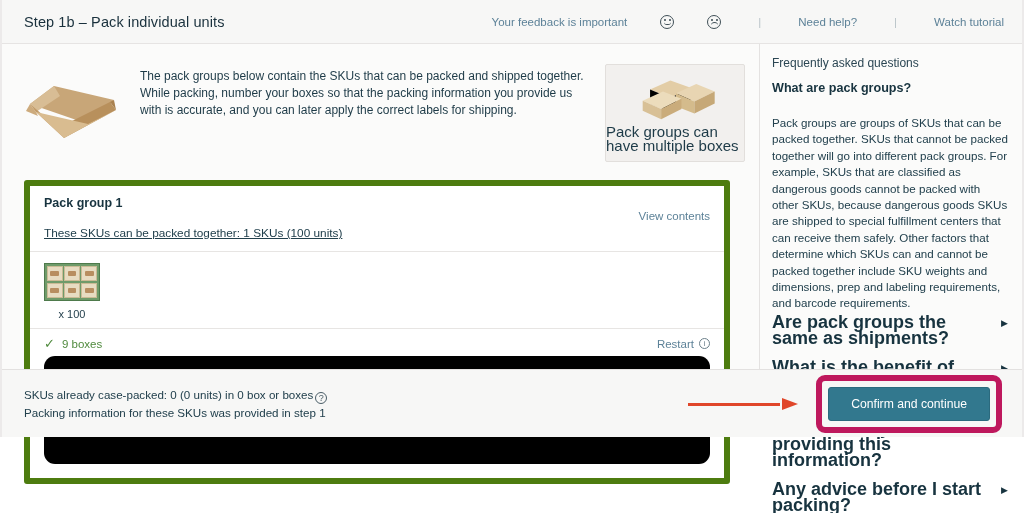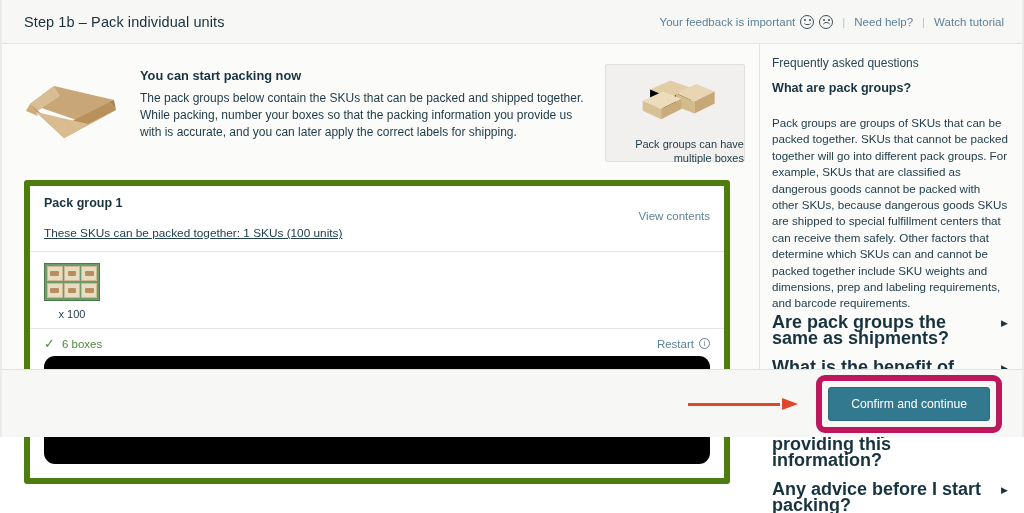--- a/index.html
+++ b/index.html
@@ -20,21 +20,21 @@
 
   
   .header {
     position: absolute; top: 0; left: 0; right: 0; height: 44px;
     background: #f7f7f6;
     border-bottom: 1px solid #e6e4e3;
     display: flex; align-items: center;
     padding: 0 18px 0 22px;
   }
   .header-title { font-size: 14.5px; font-weight: 400; color: #19303c; letter-spacing: .1px; }
-  .header-right { margin-left: auto; display: flex; align-items: center; font-size: 11.5px; }
+  .header-right { margin-left: auto; display: flex; align-items: center; font-size: 11.5px; gap: 28px; }
   .hlink { color: #5d8298; text-decoration: none; white-space: nowrap; }
   .face { display: inline-block; width: 14px; height: 14px; border-radius: 50%;
           border: 1.4px solid #3f4f57; position: relative; margin-left: 5px; vertical-align: -3px; }
   .face::before, .face::after {
     content: ""; position: absolute; width: 1.8px; height: 1.8px; border-radius: 50%;
     background: #3f4f57; top: 3.4px;
   }
   .face::before { left: 2.7px; }
   .face::after  { right: 2.7px; }
   .face .mouth { position: absolute; left: 2.6px; right: 2.6px; bottom: 2.4px; height: 3.4px;
@@ -55,21 +55,21 @@
   .intro-text { flex: 1; padding: 6px 14px 0 20px; }
   .intro-title { font-size: 12.8px; font-weight: bold; color: #17333f; margin-bottom: 7px; }
   .intro-body { font-size: 12px; line-height: 17px; color: #1d3a47; max-width: 470px; }
 
   .promo {
     width: 140px; height: 98px; flex: none; margin: 2px 0 0 4px;
     background: #f2f0ee; border: 1px solid #e2dfdc; border-radius: 2px;
     display: flex; flex-direction: column; align-items: center; justify-content: flex-start;
     padding-top: 8px;
   }
-  .promo-caption { font-size: 11px; line-height: 14px; text-align: right; color: #1d3a47; margin-top: 12px; }
+  .promo-caption { font-size: 15px; line-height: 14px; text-align: left; color: #1d3a47; margin-top: 0; }
 
   
   .pack-card {
     margin-top: 18px; background: #ffffff;
     border: 6px solid #4d7c0f; border-radius: 3px;
     width: 706px;
   }
   .pack-head { padding: 10px 14px 11px 14px; display: flex; align-items: flex-start;
                border-bottom: 1px solid #e7e5e3; }
   .pack-title { font-size: 12.5px; font-weight: bold; color: #17333f; }
@@ -169,21 +169,20 @@
             <polygon points="6,38 30,20 90,34 64,58" fill="#c8a678"></polygon>
             <polygon points="6,38 30,20 36,30 12,46" fill="#d8bd95"></polygon>
             <polygon points="6,38 12,46 40,72 34,62" fill="#c19a68"></polygon>
             <polygon points="34,62 40,72 92,44 86,36" fill="#b8905c"></polygon>
             <polygon points="12,46 40,72 92,44 64,58" fill="#d9bc90"></polygon>
             <polygon points="6,38 2,45 14,50 12,46" fill="#cdab7d"></polygon>
             <polygon points="86,36 92,44 90,34" fill="#a9814f"></polygon>
           </svg>
         </div>
         <div class="intro-text">
-          <div class="intro-title">You can start packing now</div>
           <div class="intro-body">The pack groups below contain the SKUs that can be packed and shipped together. While packing, number your boxes so that the packing information you provide us with is accurate, and you can later apply the correct labels for shipping.</div>
         </div>
         <div class="promo">
           <div>
             <svg viewBox="0 0 90 52" width="84" height="48">
               <polygon points="18,18 40,8 62,16 40,27" fill="#e3cda6"></polygon>
               <polygon points="18,18 40,27 40,42 18,33" fill="#d0b досить"></polygon>
               <polygon points="40,27 62,16 62,31 40,42" fill="#c2aركة"></polygon>
               <polygon points="46,22 68,12 88,20 66,31" fill="#e8d5b2"></polygon>
               <polygon points="46,22 66,31 66,44 46,36" fill="#d4bb8c"></polygon>
@@ -215,21 +214,21 @@
               <div class="thumb-cell"></div>
                 <div class="thumb-cell"></div>
                 <div class="thumb-cell"></div>
             </div>
             <div class="sku-qty">x 100</div>
           </div>
         </div>
 
         <div class="boxes-row">
           <span class="check">✓</span>
-          <span class="boxes-label">6 boxes</span>
+          <span class="boxes-label">9 boxes</span>
           <span class="restart-wrap">
             <a class="restart" href="#">Restart</a>
             <i class="info-i">i</i>
           </span>
         </div>
 
         <div class="redaction"></div>
       </div>
     </div>
 
@@ -253,20 +252,26 @@
         <span class="caret">▶</span>
       </div>
       <div class="faq-item">
         <span class="faq-item-label">Any advice before I start packing?</span>
         <span class="caret">▶</span>
       </div>
     </div>
   </div>
 
   <div class="footer">
+    <div>
+      <div class="footer-text">
+        <span>SKUs already case-packed: 0 (0 units) in 0 box or boxes</span><span class="q-mark">?</span>
+      </div>
+      <div class="footer-text">Packing information for these SKUs was provided in step 1</div>
+    </div>
     <div class="footer-right">
       <div class="arrow">
         <div class="arrow-line"></div>
           <div class="arrow-head"></div>
       </div>
       <div class="btn-highlight">
         <button class="confirm-btn">Confirm and continue</button>
       </div>
     </div>
   </div>

